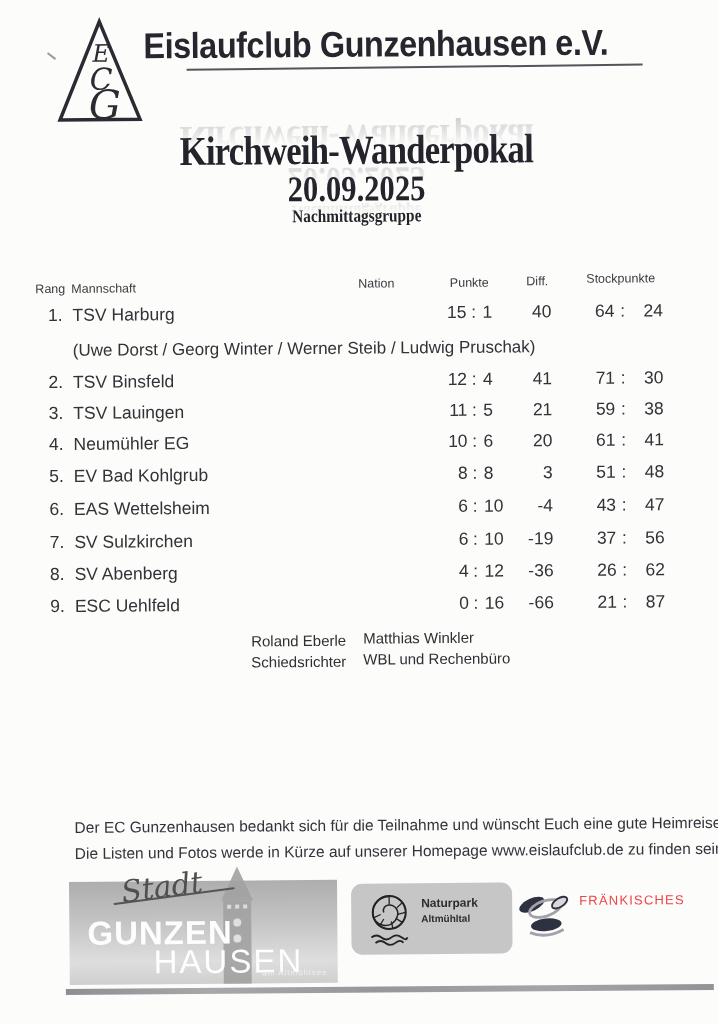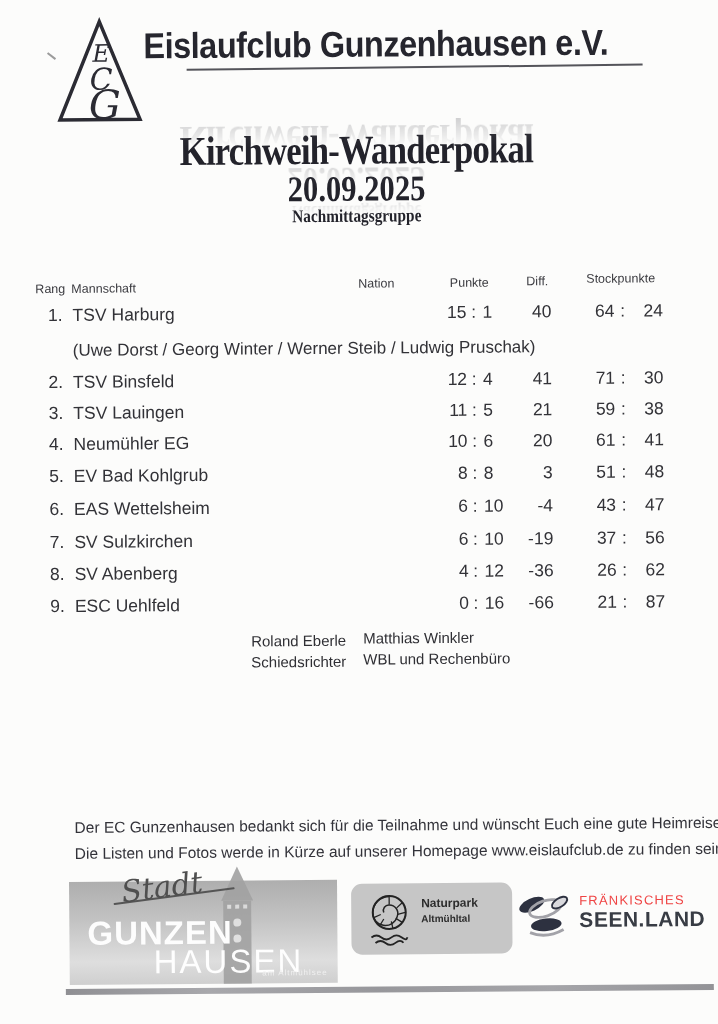--- a/index.html
+++ b/index.html
@@ -262,18 +262,17 @@
     </div>
 
     <svg class="abs sl-icon" width="58" height="46" viewBox="0 0 60 48">
       <ellipse cx="16" cy="13" rx="14" ry="6.5" fill="#2d3140" transform="rotate(-24 16 13)"></ellipse>
       <ellipse cx="30" cy="17" rx="17" ry="8" fill="none" stroke="#a2a2a8" stroke-width="3" transform="rotate(-18 30 17)"></ellipse>
       <ellipse cx="45" cy="11" rx="9" ry="4.5" fill="#d9d9dd" stroke="#2d3140" stroke-width="2" transform="rotate(-32 45 11)"></ellipse>
       <ellipse cx="31" cy="34" rx="16" ry="6.5" fill="#2d3140" transform="rotate(-6 31 34)"></ellipse>
       <path d="M14 42 q17 7 35 -3" stroke="#a2a2a8" stroke-width="3" fill="none"></path>
     </svg>
     <div class="abs sl-t1">FRÄNKISCHES</div>
-    <div class="abs sl-t2">SEEN.LAND</div>
 
     <div class="abs scanbar"></div>
 
   </div>
 </div>
 
 </body></html>

